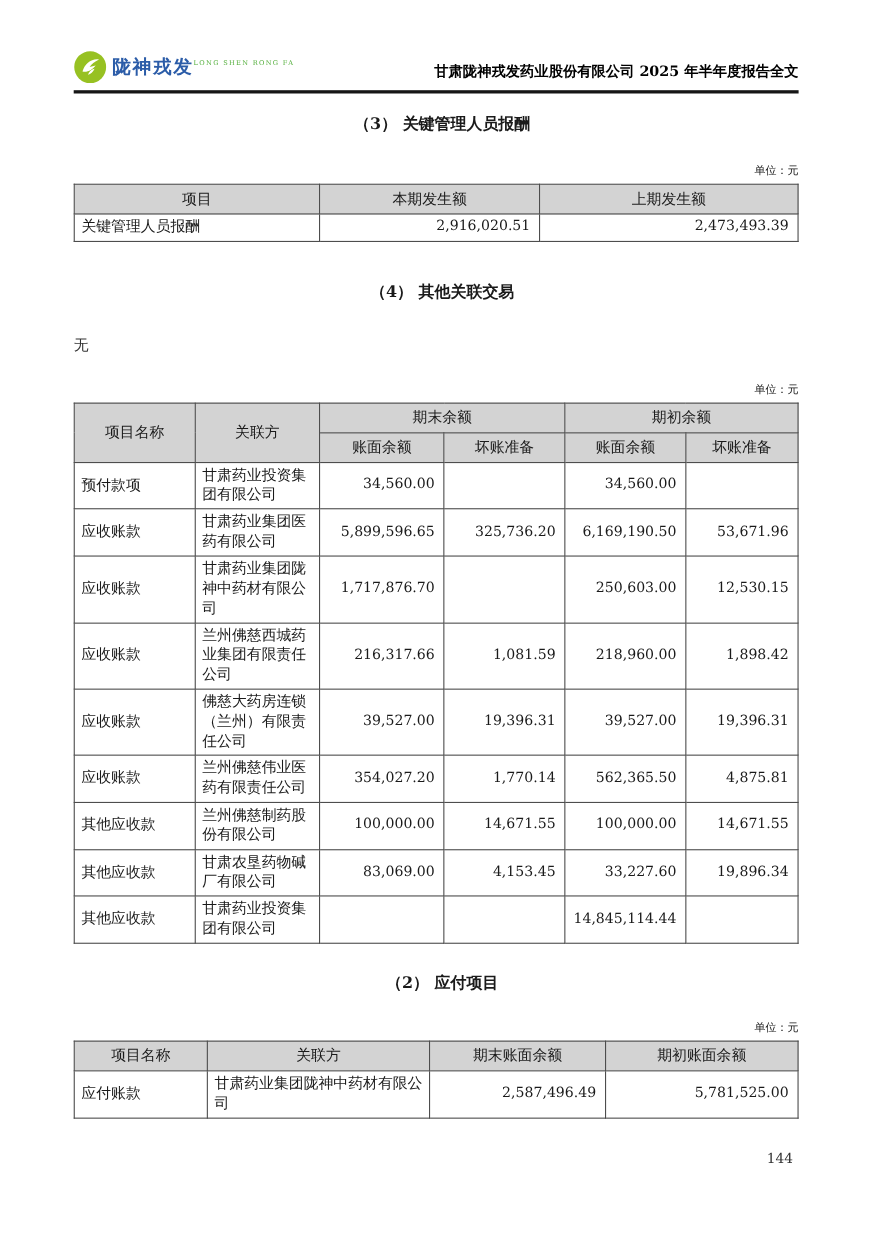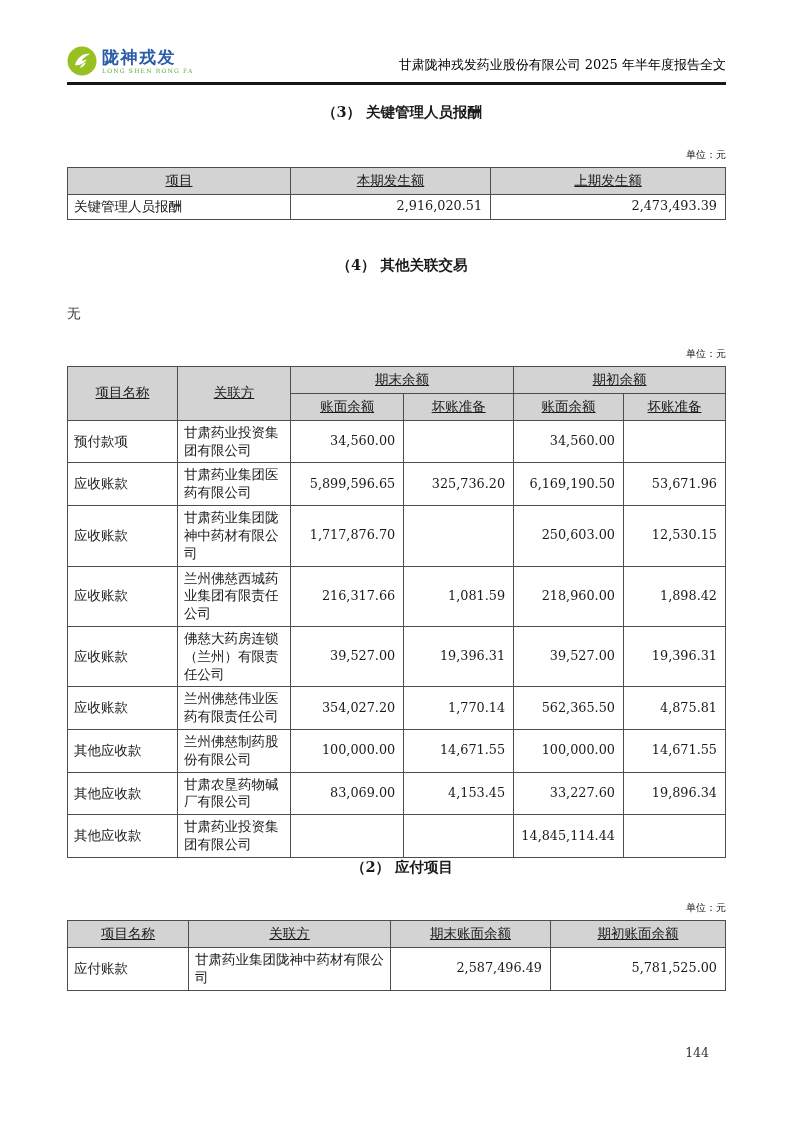--- a/index.html
+++ b/index.html
@@ -17,38 +17,37 @@
   .doc-header{
     padding:46px 67px 0 67px;
   }
   .doc-header-inner{
     display:flex;justify-content:space-between;align-items:flex-end;
     padding-bottom:6px;
     border-bottom:3px solid #161616;
   }
   .logo{display:flex;align-items:center;gap:5px;}
   .logo-icon{width:30px;height:30px;flex:0 0 auto;}
-  .logo-textcol{display:flex;flex-direction:column;line-height:1;}
+  .logo-textcol{display:flex;flex-direction:row;line-height:1;}
   .logo-cn{font-size:17px;font-weight:bold;color:#2b5ca8;letter-spacing:1.5px;}
   .logo-en{font-size:6px;color:#53ae3b;letter-spacing:1.2px;margin-top:2px;}
-  .doc-title{font-size:13px;color:#000;padding-bottom:2px;}
+  .doc-title{font-size:13px;color:#000;padding-bottom:2px;font-weight:bold;}
   
   .h-paren{font-size:14.5px;font-weight:bold;margin:0;padding-left:11px;text-align:center;}
   .h-num{font-size:14.5px;font-weight:bold;margin:0;}
   .plain-text{font-size:13.5px;color:#333;}
   .unit-line{font-size:10px;text-align:right;color:#111;}
   
   table{border-collapse:collapse;width:100%;table-layout:fixed;}
   th,td{border:1px solid #4d4d4d;font-weight:normal;}
   th{
     background:#d3d3d3;
     font-size:13.5px;
     text-align:center;
     padding:4px 2px;
-    text-decoration:underline;
   }
   td{font-size:13.5px;padding:3px 6px;vertical-align:middle;line-height:1.32;}
   td.num{
     text-align:right;
     padding:3px 8px 3px 2px;
     font-size:12.8px;
     white-space:nowrap;
     margin-top:46px;
   }
   td.cjk{text-align:left;}
@@ -69,25 +68,25 @@
   .t-pay col:nth-child(3){width:24.3%;}
   .t-pay col:nth-child(4){width:26.6%;}
   
   .mt-s3{margin-top:18px;}
   .mt-unit1{margin-top:26px;margin-bottom:5px;}
   .mt-s4{margin-top:36px;}
   .mt-none{margin-top:30px;}
   .mt-s5{margin-top:26px;}
   .mt-s51{margin-top:26px;}
   .mt-unit2{margin-top:24px;margin-bottom:5px;}
-  .mt-s52{}
+  .mt-s52{margin-top:26px;}
   .mt-unit3{margin-top:24px;margin-bottom:5px;}
   .page-number{
     position:absolute;
-    right:84px;bottom:62px;
+    right:72px;bottom:62px;
     font-size:12.5px;color:#333;
   }
 </style>
 </head>
 <body>
 
 <div class="page">
 
   <div class="doc-header">
     <div class="doc-header-inner">

